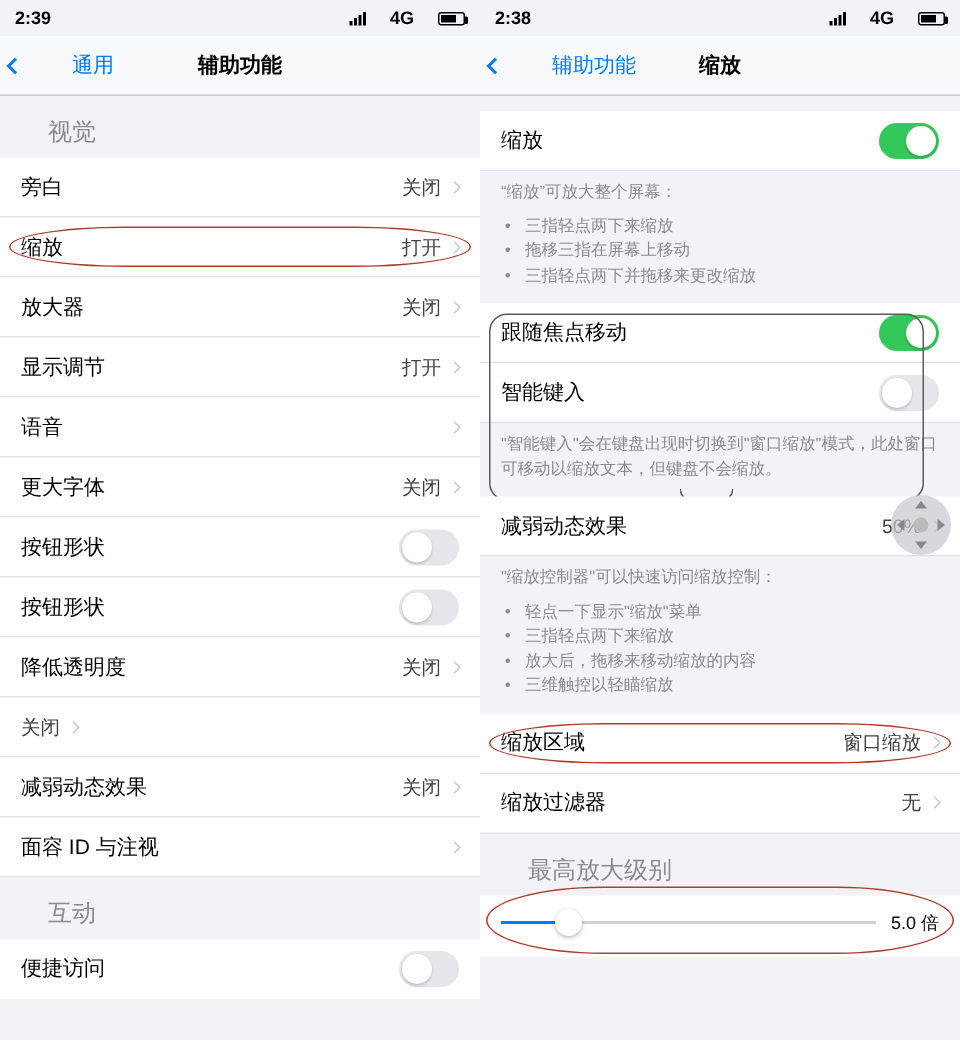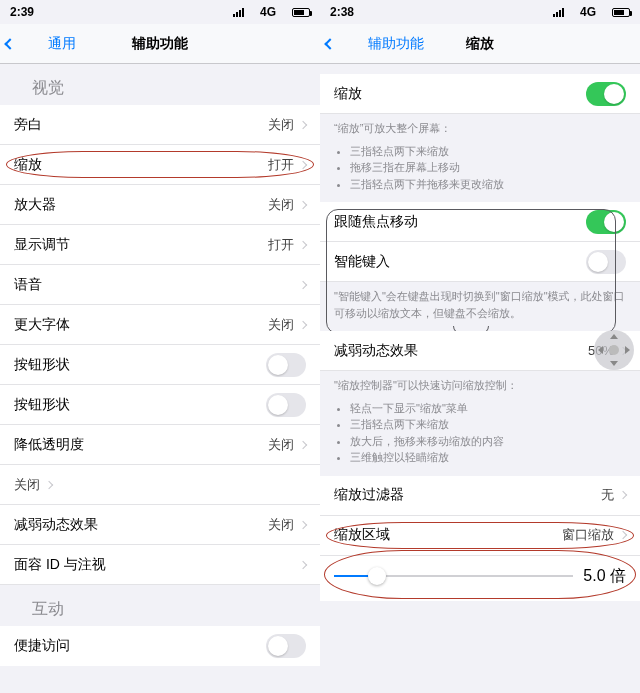--- a/index.html
+++ b/index.html
@@ -24,21 +24,21 @@
   .sw.on { background: #34c759; }
   .sw::after { content: ""; position: absolute; width: 20px; height: 20px; border-radius: 10px; background: #fff; top: 2px; left: 2px; box-shadow: 0 1px 2px rgba(0,0,0,.2); }
   .sw.on::after { left: auto; right: 2px; }
   .bullets { padding: 6px 14px 10px; }
   .bullets li { list-style: disc; margin-left: 16px; color: #8a8a8f; font-size: 11px; line-height: 1.5; }
   .circ { position: absolute; border: 1.5px solid #b33a2b; border-radius: 50%/100%; pointer-events: none; }
   .slider-row { background: #fff; padding: 10px 14px 14px; display: flex; align-items: center; gap: 10px; }
   .slider-track { flex: 1; height: 2px; background: #d0d0d4; position: relative; }
   .slider-fill { position: absolute; left: 0; top: 0; height: 2px; background: #007aff; }
   .slider-thumb { position: absolute; top: -8px; width: 18px; height: 18px; border-radius: 9px; background: #fff; box-shadow: 0 1px 3px rgba(0,0,0,.3); transform: translateX(-50%); }
-  .slider-val { font-size: 16px; white-space: nowrap; }
+  .slider-val { font-size: 12px; white-space: nowrap; }
   .controller { position: absolute; width: 40px; height: 40px; border-radius: 20px; background: rgba(200,200,205,.7); right: 6px; top: 330px; display: flex; align-items: center; justify-content: center; }
   .controller .d { width: 0; height: 0; position: absolute; }
   .d.up { border-left:4px solid transparent;border-right:4px solid transparent;border-bottom:5px solid #888;top:4px;left:16px;}
   .d.dn { border-left:4px solid transparent;border-right:4px solid transparent;border-top:5px solid #888;bottom:4px;left:16px;}
   .d.lf { border-top:4px solid transparent;border-bottom:4px solid transparent;border-right:5px solid #888;left:4px;top:16px;}
   .d.rt { border-top:4px solid transparent;border-bottom:4px solid transparent;border-left:5px solid #888;right:4px;top:16px;}
   .d.c { width:10px;height:10px;border-radius:5px;background:#bbb;top:15px;left:15px;}
   .float-box { position: absolute; border: 1.5px solid #5a5a5f; border-radius: 12px; left: 6px; width: 290px; background: transparent; }
   .float-box .tab { position:absolute;bottom:-1px;left:50%;transform:translateX(-50%);width:36px;height:8px;border:1.5px solid #5a5a5f;border-top:none;border-radius:0 0 8px 8px;background:#f2f2f7;}
   .sig { display:inline-flex; align-items:flex-end; gap:1px; }
@@ -202,32 +202,33 @@
         <span class="chev"></span>
       </div>
       <div class="grp-f" style="padding-bottom:0">"缩放控制器"可以快速访问缩放控制：</div>
       <ul class="bullets">
         <li>轻点一下显示"缩放"菜单</li>
         <li>三指轻点两下来缩放</li>
         <li>放大后，拖移来移动缩放的内容</li>
         <li>三维触控以轻瞄缩放</li>
       </ul>
 
-      <div class="row">
-        <span class="label">缩放过滤器</span>
-        <span class="value">无</span>
-        <span class="chev"></span>
-      </div>
       <div class="row" style="position:relative">
         <span class="label">缩放区域</span>
         <span class="value">窗口缩放</span>
         <span class="chev"></span>
         <span class="circ" style="left:6px;right:6px;top:6px;bottom:6px"></span>
       </div>
-
+      <div class="row">
+        <span class="label">缩放过滤器</span>
+        <span class="value">无</span>
+        <span class="chev"></span>
+      </div>
+
+      <div class="grp-h">最高放大级别</div>
       <div class="slider-row" style="position:relative">
         <div class="slider-track">
           <div class="slider-fill" style="width:18%"></div>
           <div class="slider-thumb" style="left:18%"></div>
         </div>
         <span class="slider-val">5.0 倍</span>
         <span class="circ" style="left:4px;right:4px;top:-6px;bottom:2px"></span>
       </div>
     </div>
 

